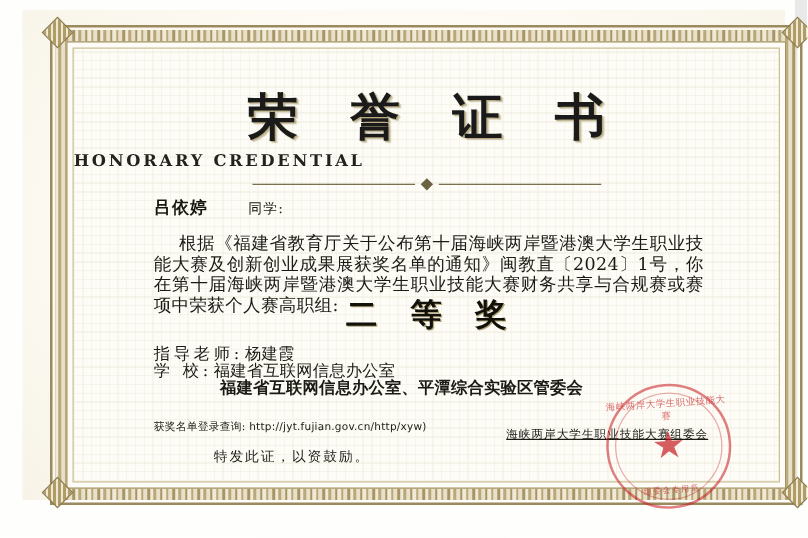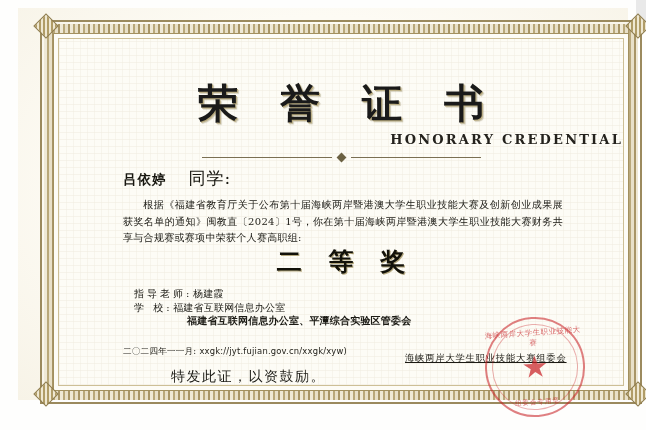--- a/index.html
+++ b/index.html
@@ -115,21 +115,21 @@
     background:
       repeating-linear-gradient(0deg, rgba(150,130,80,.55) 0 1px, transparent 1px 7px),
       repeating-linear-gradient(90deg, rgba(150,130,80,.45) 0 1px, transparent 1px 7px);
     pointer-events: none;
   }
 
   
   .content {
     position: absolute;
     left: 41px;
-    top: 41px;
+    top: 31px;
     width: 564px;
     height: 346px;
   }
 
   .title {
     position: absolute;
     left: 0;
     top: 27px;
     width: 564px;
     text-align: center;
@@ -140,21 +140,21 @@
     text-indent: 14px;
     color: #1a1a1a;
     text-shadow: 1px 1px 0 #b9ab7e, 2px 2px 1px rgba(120,105,60,.35);
   }
 
   .subtitle {
     position: absolute;
     left: 0;
     top: 83px;
     width: 564px;
-    text-align: right;
+    text-align: left;
     font-family: "DejaVu Serif", serif;
     font-size: 13px;
     font-weight: 700;
     letter-spacing: 2.2px;
     color: #24221d;
   }
 
   .rule-wrap {
     position: absolute;
     left: 0;
@@ -182,33 +182,33 @@
     position: absolute;
     left: 64px;
     top: 118px;
     font-family: "DejaVu Serif", serif;
     font-size: 13.5px;
     font-weight: 700;
     color: #17160f;
     letter-spacing: 1px;
   }
   .recipient .suffix {
-    font-size: 17px;
+    font-size: 11px;
     font-weight: 400;
-    margin-left: 22px;
+    margin-left: 32px;
     letter-spacing: 1px;
   }
 
   .body-text {
     position: absolute;
     left: 64px;
     top: 148px;
     width: 440px;
     font-family: "DejaVu Serif", serif;
-    font-size: 10px;
+    font-size: 14px;
     line-height: 16.5px;
     color: #1b1a14;
     text-align: justify;
     letter-spacing: .3px;
   }
   .body-text .indent { display: inline-block; width: 20px; }
 
   .award {
     position: absolute;
     left: 0;
@@ -224,25 +224,24 @@
     text-shadow: 1px 1px 0 #c2b punkt;
     text-shadow: 1px 1px 0 rgba(160,145,95,.8);
   }
 
   .meta {
     position: absolute;
     left: 64px;
     top: 238px;
     width: 470px;
     font-family: "DejaVu Serif", serif;
-    font-size: 10px;
+    font-size: 13px;
     line-height: 13.5px;
     color: #1b1a14;
     letter-spacing: .2px;
-    margin-left: 11px;
   }
   .meta .lbl { letter-spacing: 3px; }
   .meta .row { white-space: nowrap; }
   .meta .row.indent2 { padding-left: 53px; font-weight: bold; }
 
   .url-line {
     position: absolute;
     left: 64px;
     top: 297px;
     font-family: "DejaVu Serif", serif;
@@ -253,21 +252,21 @@
   .url-line .link {
     font-family: "DejaVu Sans", sans-serif;
     font-size: 8.4px;
   }
 
   .closing {
     position: absolute;
     left: 112px;
     top: 319px;
     font-family: "DejaVu Serif", serif;
-    font-size: 14px;
+    font-size: 11px;
     color: #1b1a14;
     letter-spacing: 1.5px;
   }
 
   
   .issuer {
     position: absolute;
     right: 18px;
     top: 300px;
     width: 200px;
@@ -373,22 +372,22 @@
         <div class="row">
           <span class="lbl">学    校</span>:
           <span>福建省互联网信息办公室</span>
         </div>
         <div class="row indent2">
           <span>福建省互联网信息办公室、平潭综合实验区管委会</span>
         </div>
       </div>
 
       <div class="url-line">
-        <span>二〇二四年一一月</span>:
-        <span class="link">xxgk://jyt.fujian.gov.cn/xxgk/xyw)</span>
+        <span>获奖名单登录查询</span>:
+        <span class="link">http://jyt.fujian.gov.cn/http/xyw)</span>
       </div>
 
       <div class="closing">特发此证，以资鼓励。</div>
 
       <div class="issuer">
         <div>海峡两岸大学生职业技能大赛组委会</div>
       </div>
 
       <div class="seal">
         <div class="seal-ring2"></div>

